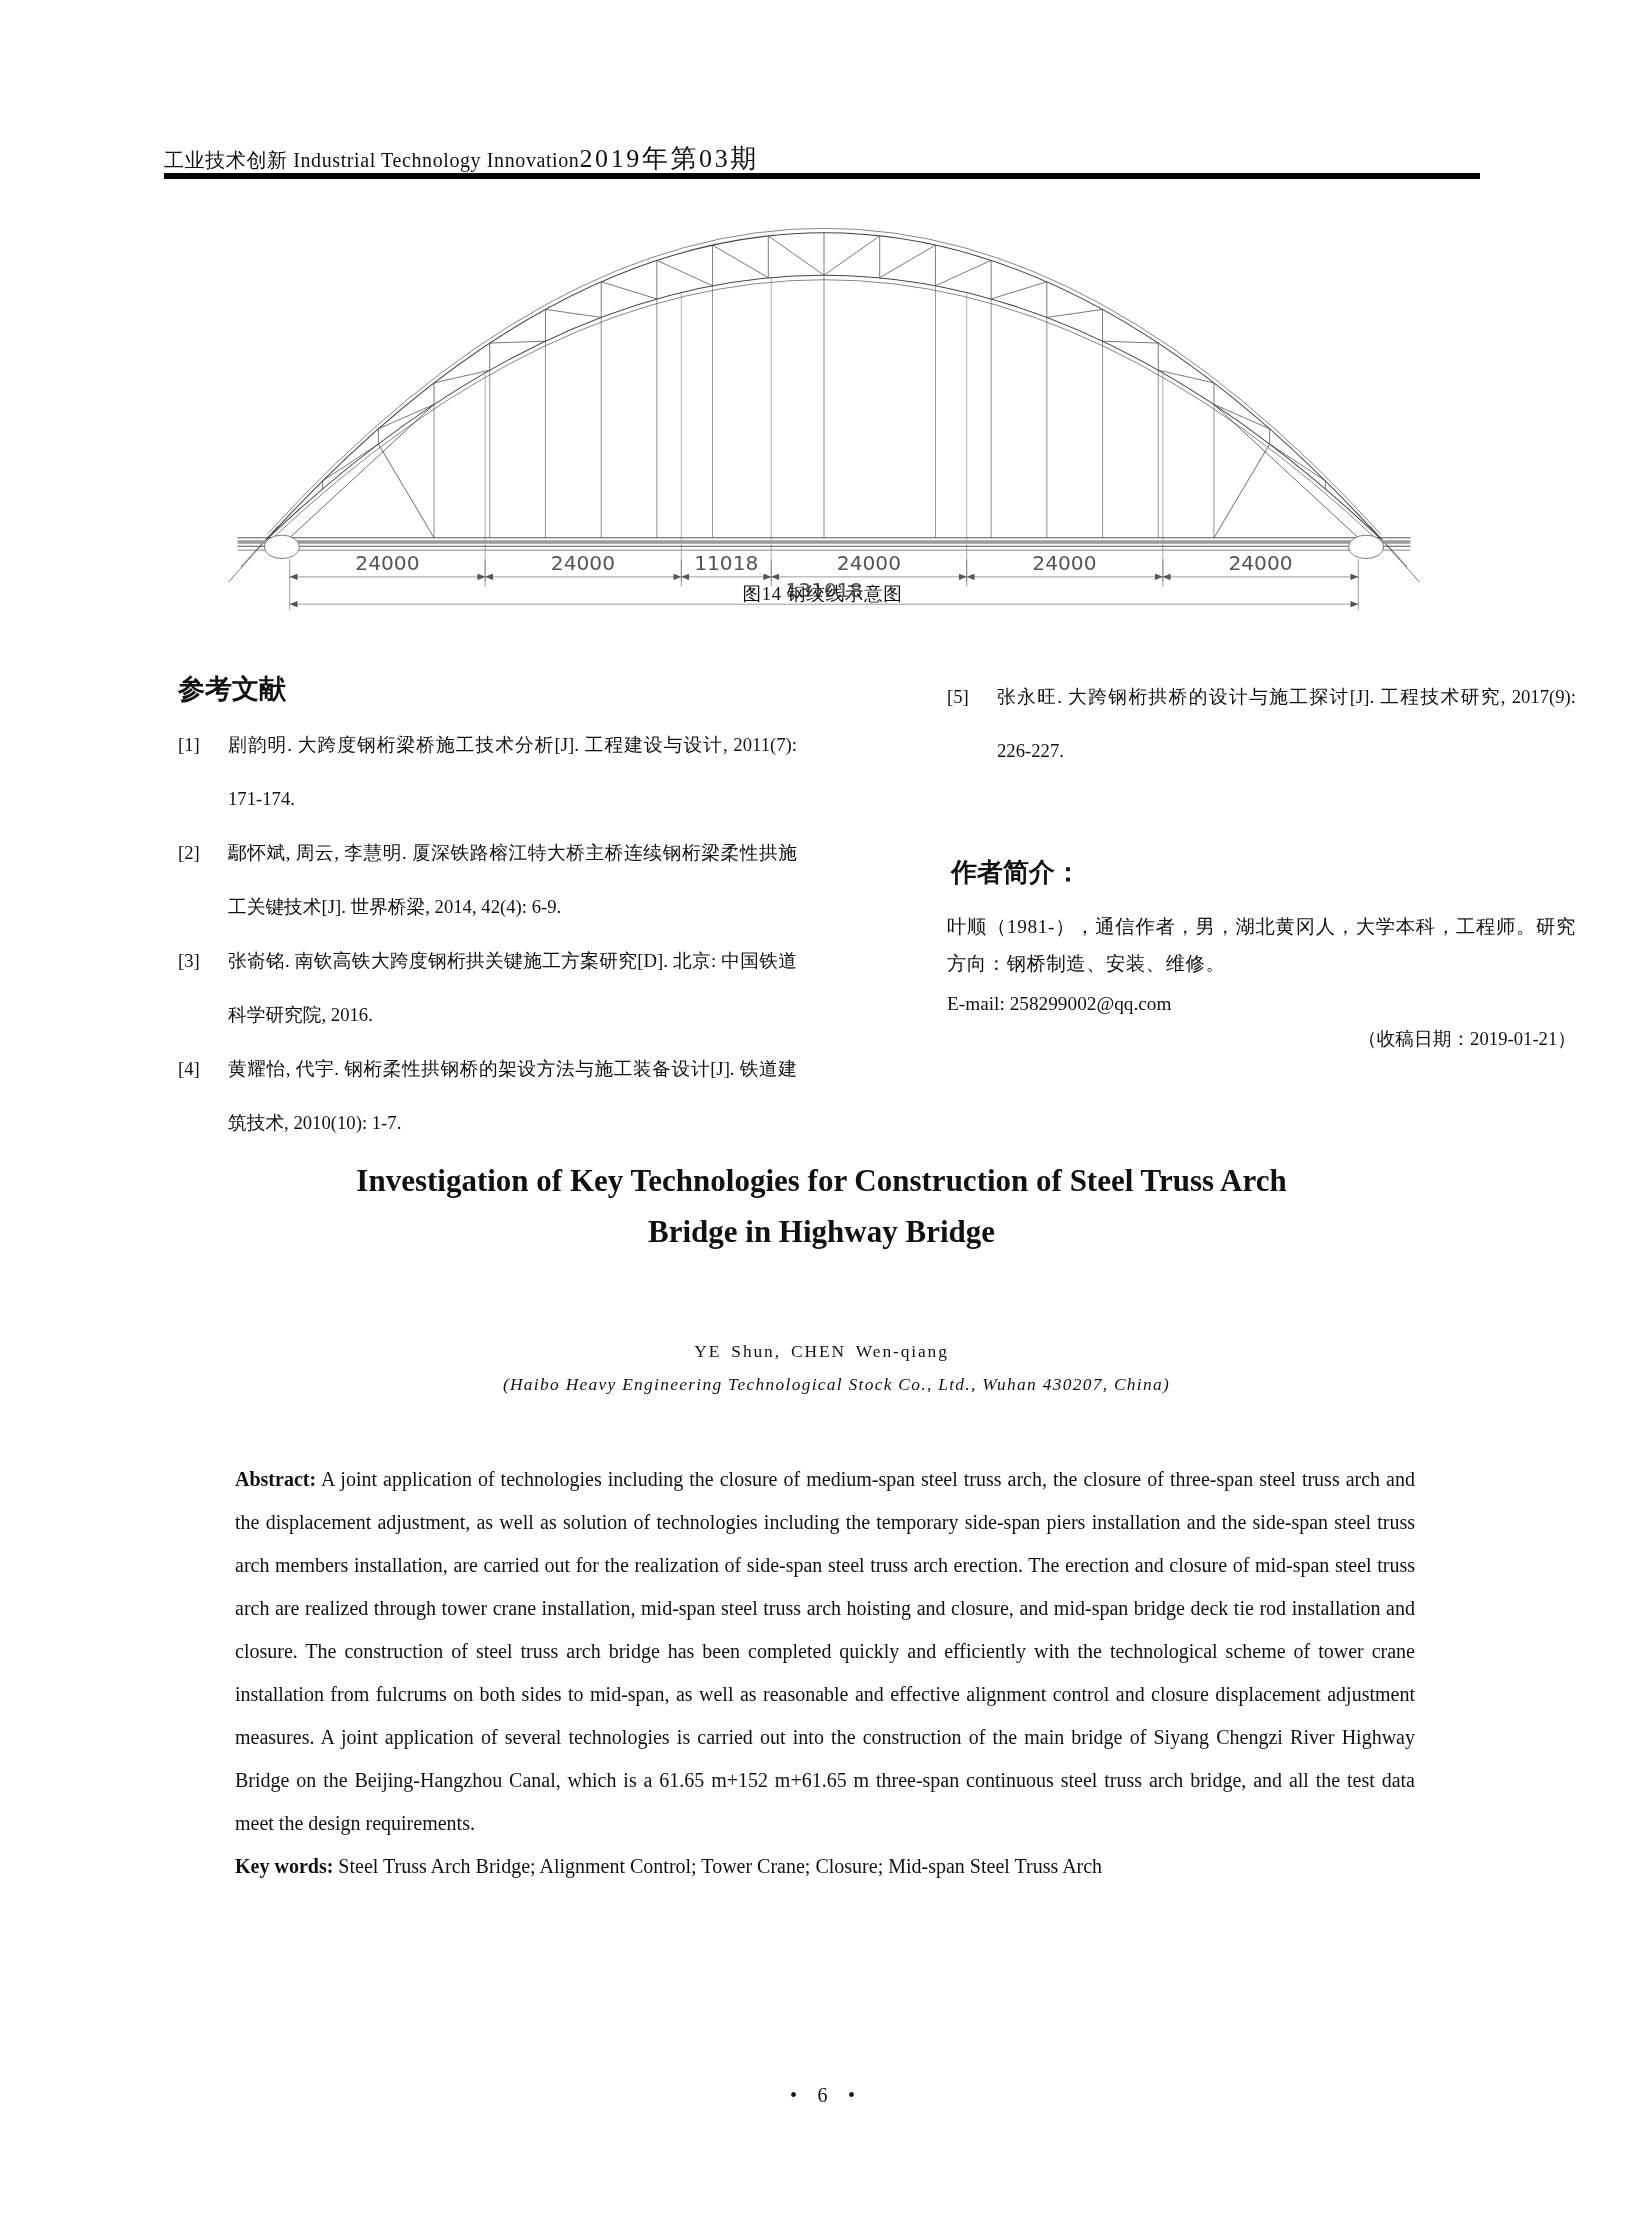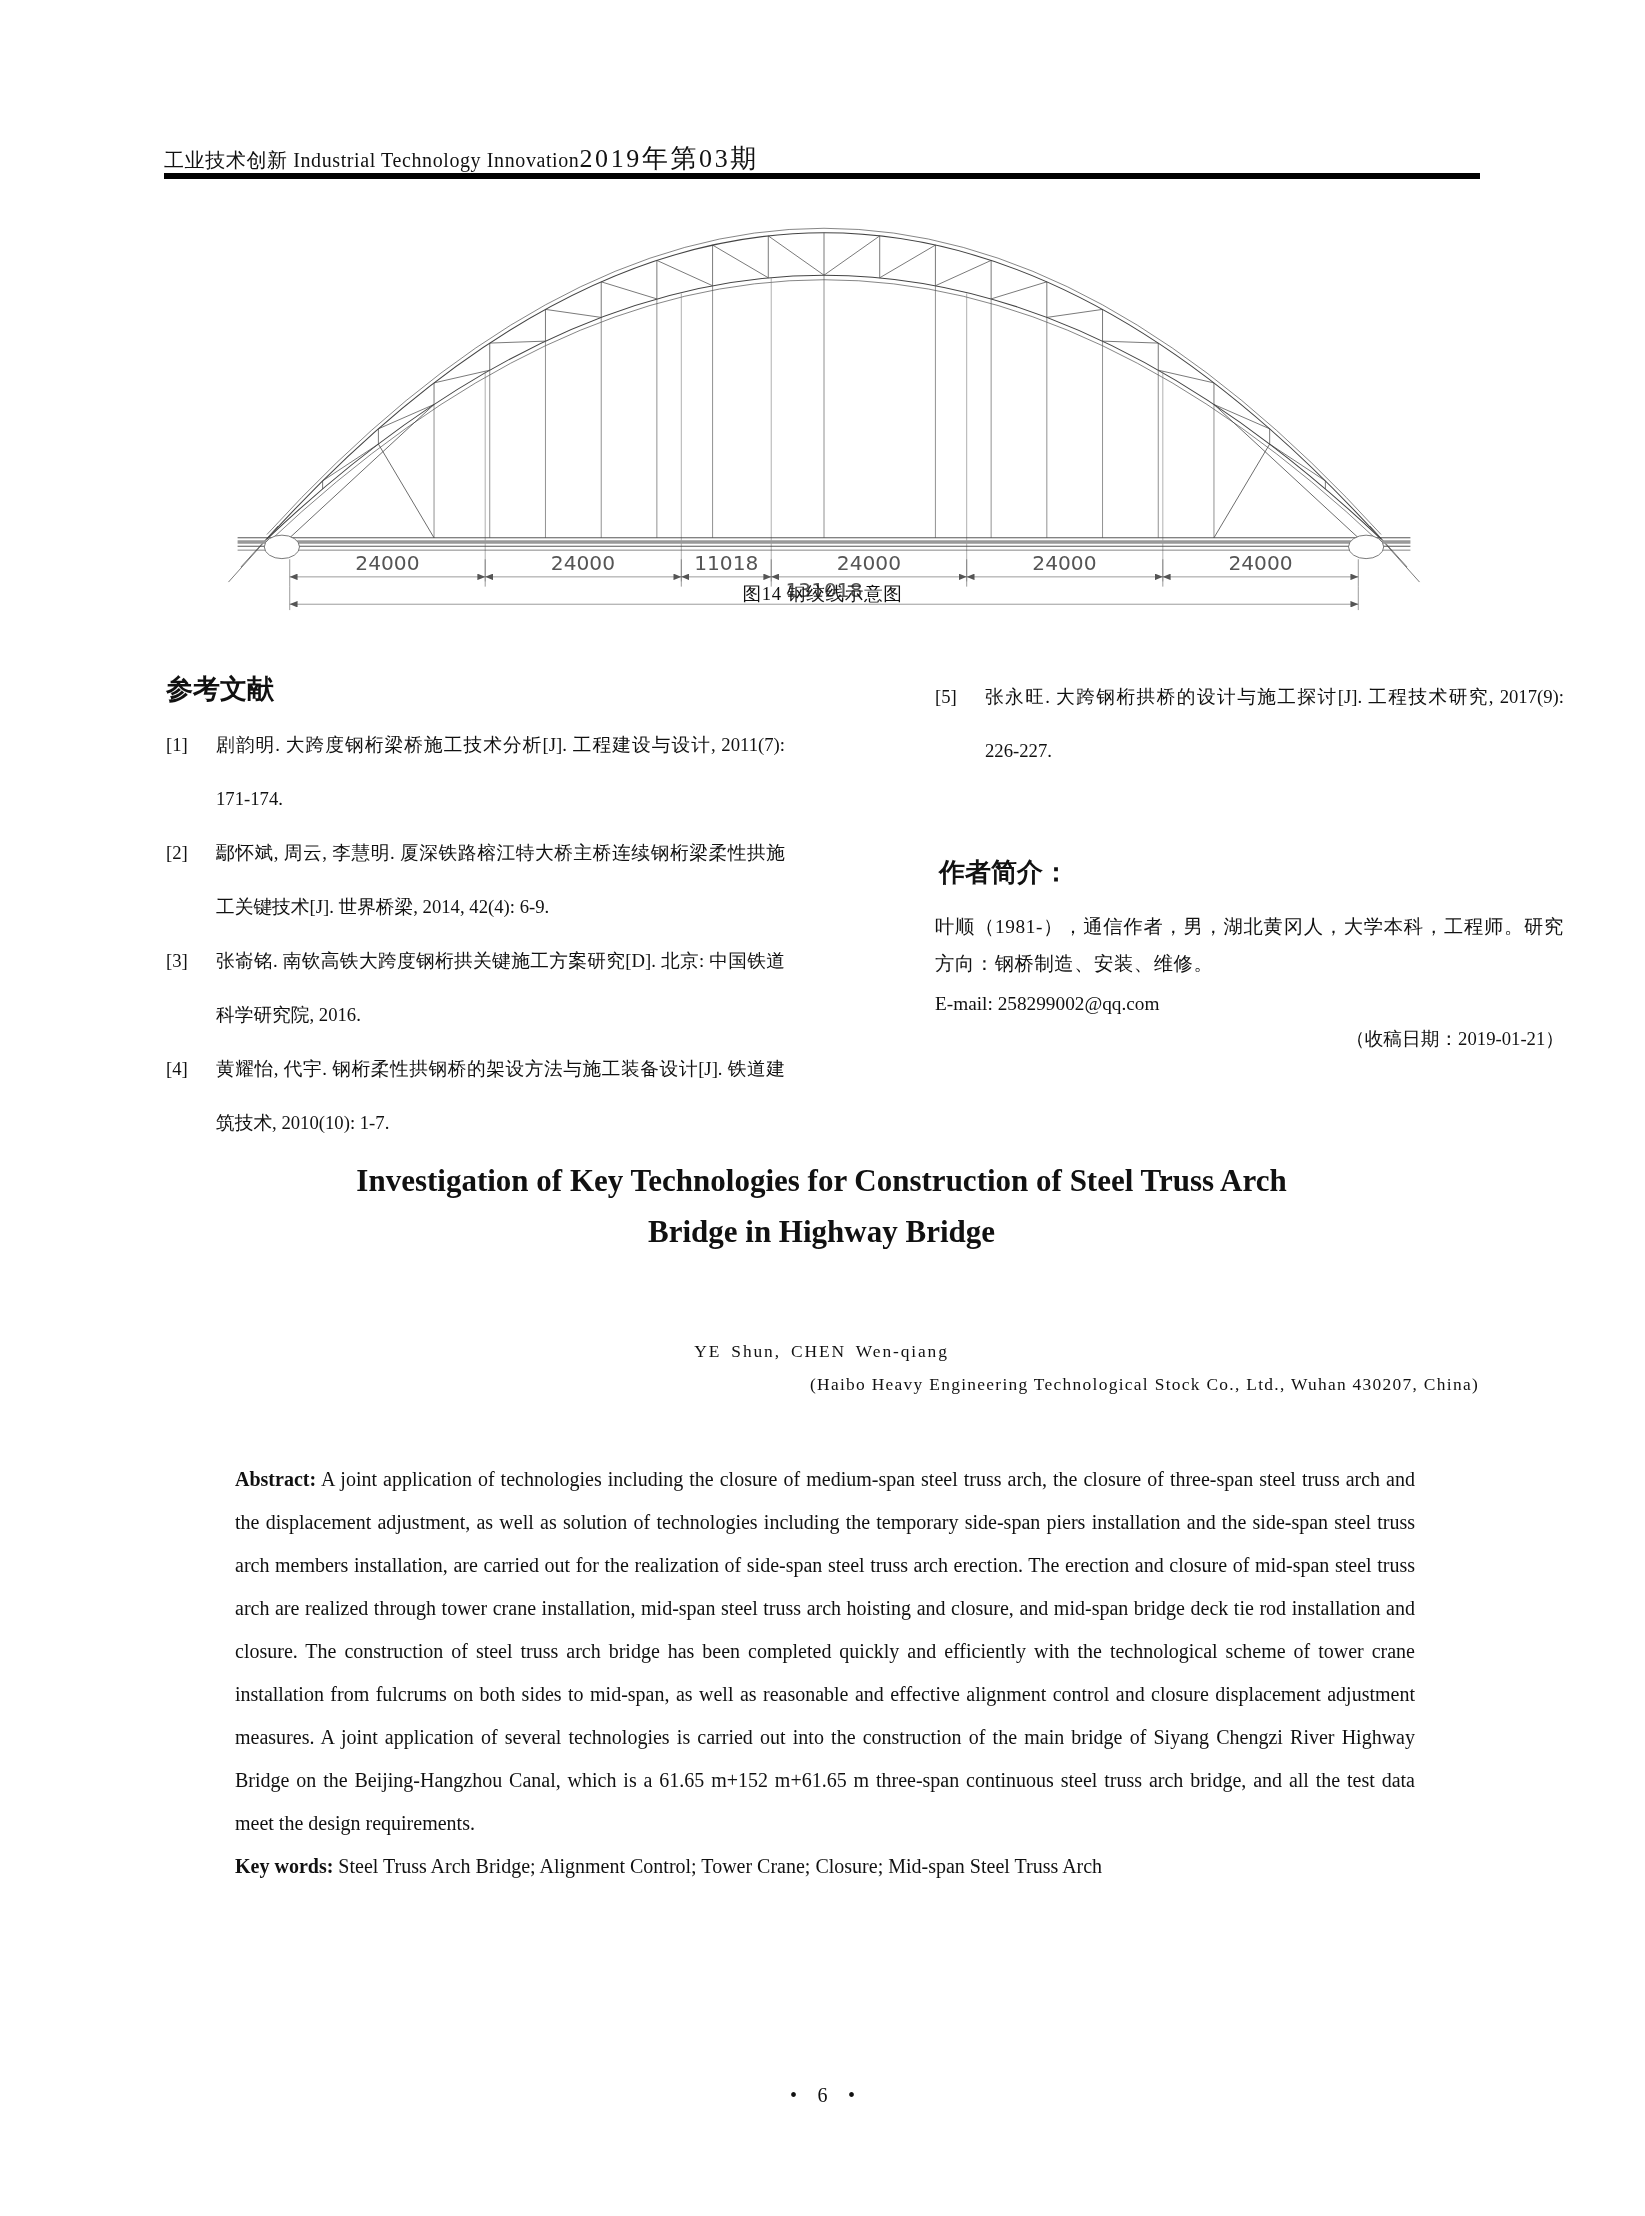--- a/index.html
+++ b/index.html
@@ -15,36 +15,36 @@
   .hdr{position:absolute;top:141px;left:164px;width:1315px;display:flex;justify-content:flex-start;align-items:baseline;}
   .hdr-journal{font-size:20px;letter-spacing:0.6px;}
   .hdr-issue{font-size:26px;letter-spacing:2.6px;}
   .hdr-rule{position:absolute;top:173px;left:164px;width:1316px;height:5.8px;background:#000;}
   
   .fig{position:absolute;top:197px;left:205px;width:1238px;}
   .fig svg{display:block;width:1238px;height:auto;}
   .fig-caption{position:absolute;top:581px;left:0;width:1645px;text-align:center;font-size:18.7px;letter-spacing:0.6px;}
   .dim-label{font-family:"DejaVu Sans","Liberation Sans",sans-serif;font-size:31px;fill:#555;}
   
-  .columns{position:absolute;top:670px;left:166px;width:1315px;display:flex;gap:41px;}
+  .columns{position:absolute;top:670px;left:178px;width:1315px;display:flex;gap:41px;}
   .col-left{width:619px;flex:none;}
   .col-spacer{width:68px;flex:none;}
   .col-right{width:629px;flex:none;}
   .sec-heading{margin:0 0 9px 0;font-size:27px;font-weight:bold;line-height:39px;}
   .ref{display:flex;font-size:18.7px;line-height:54px;text-align:justify;}
   .ref-num{width:50px;flex:none;}
   .ref-text{flex:1;}
   .bio-heading{margin:77px 0 17px 4px;font-size:26px;font-weight:bold;line-height:36px;}
   .bio-text{margin:0;font-size:19.3px;line-height:37px;text-align:justify;letter-spacing:0.6px;}
   .bio-email{margin:6.4px 0 0 0;font-size:19.3px;line-height:32px;}
   .bio-received{margin:2.6px 0 0 0;font-size:18.7px;line-height:32px;text-align:right;}
   
   .title-block{position:absolute;top:1155px;left:164px;width:1315px;text-align:center;font-weight:bold;font-size:31px;line-height:51px;}
   .authors{position:absolute;top:1341px;left:164px;width:1315px;text-align:center;font-size:17.4px;letter-spacing:1.9px;word-spacing:3.9px;}
-  .affiliation{position:absolute;top:1374px;left:164px;width:1315px;text-align:right;font-size:17.4px;letter-spacing:1.3px;}
+  .affiliation{position:absolute;top:1374px;left:179px;width:1315px;text-align:center;font-size:17.4px;font-style:italic;letter-spacing:1.3px;}
   
   .abs{position:absolute;top:1458px;left:235px;width:1180px;font-size:20px;line-height:43px;text-align:justify;}
   .abs b{font-weight:bold;}
   .kw{margin-top:0;}
   
   .pageno{position:absolute;top:2084px;left:0;width:1645px;text-align:center;font-size:20px;word-spacing:15.5px;}
 </style>
 </head>
 <body>
 

